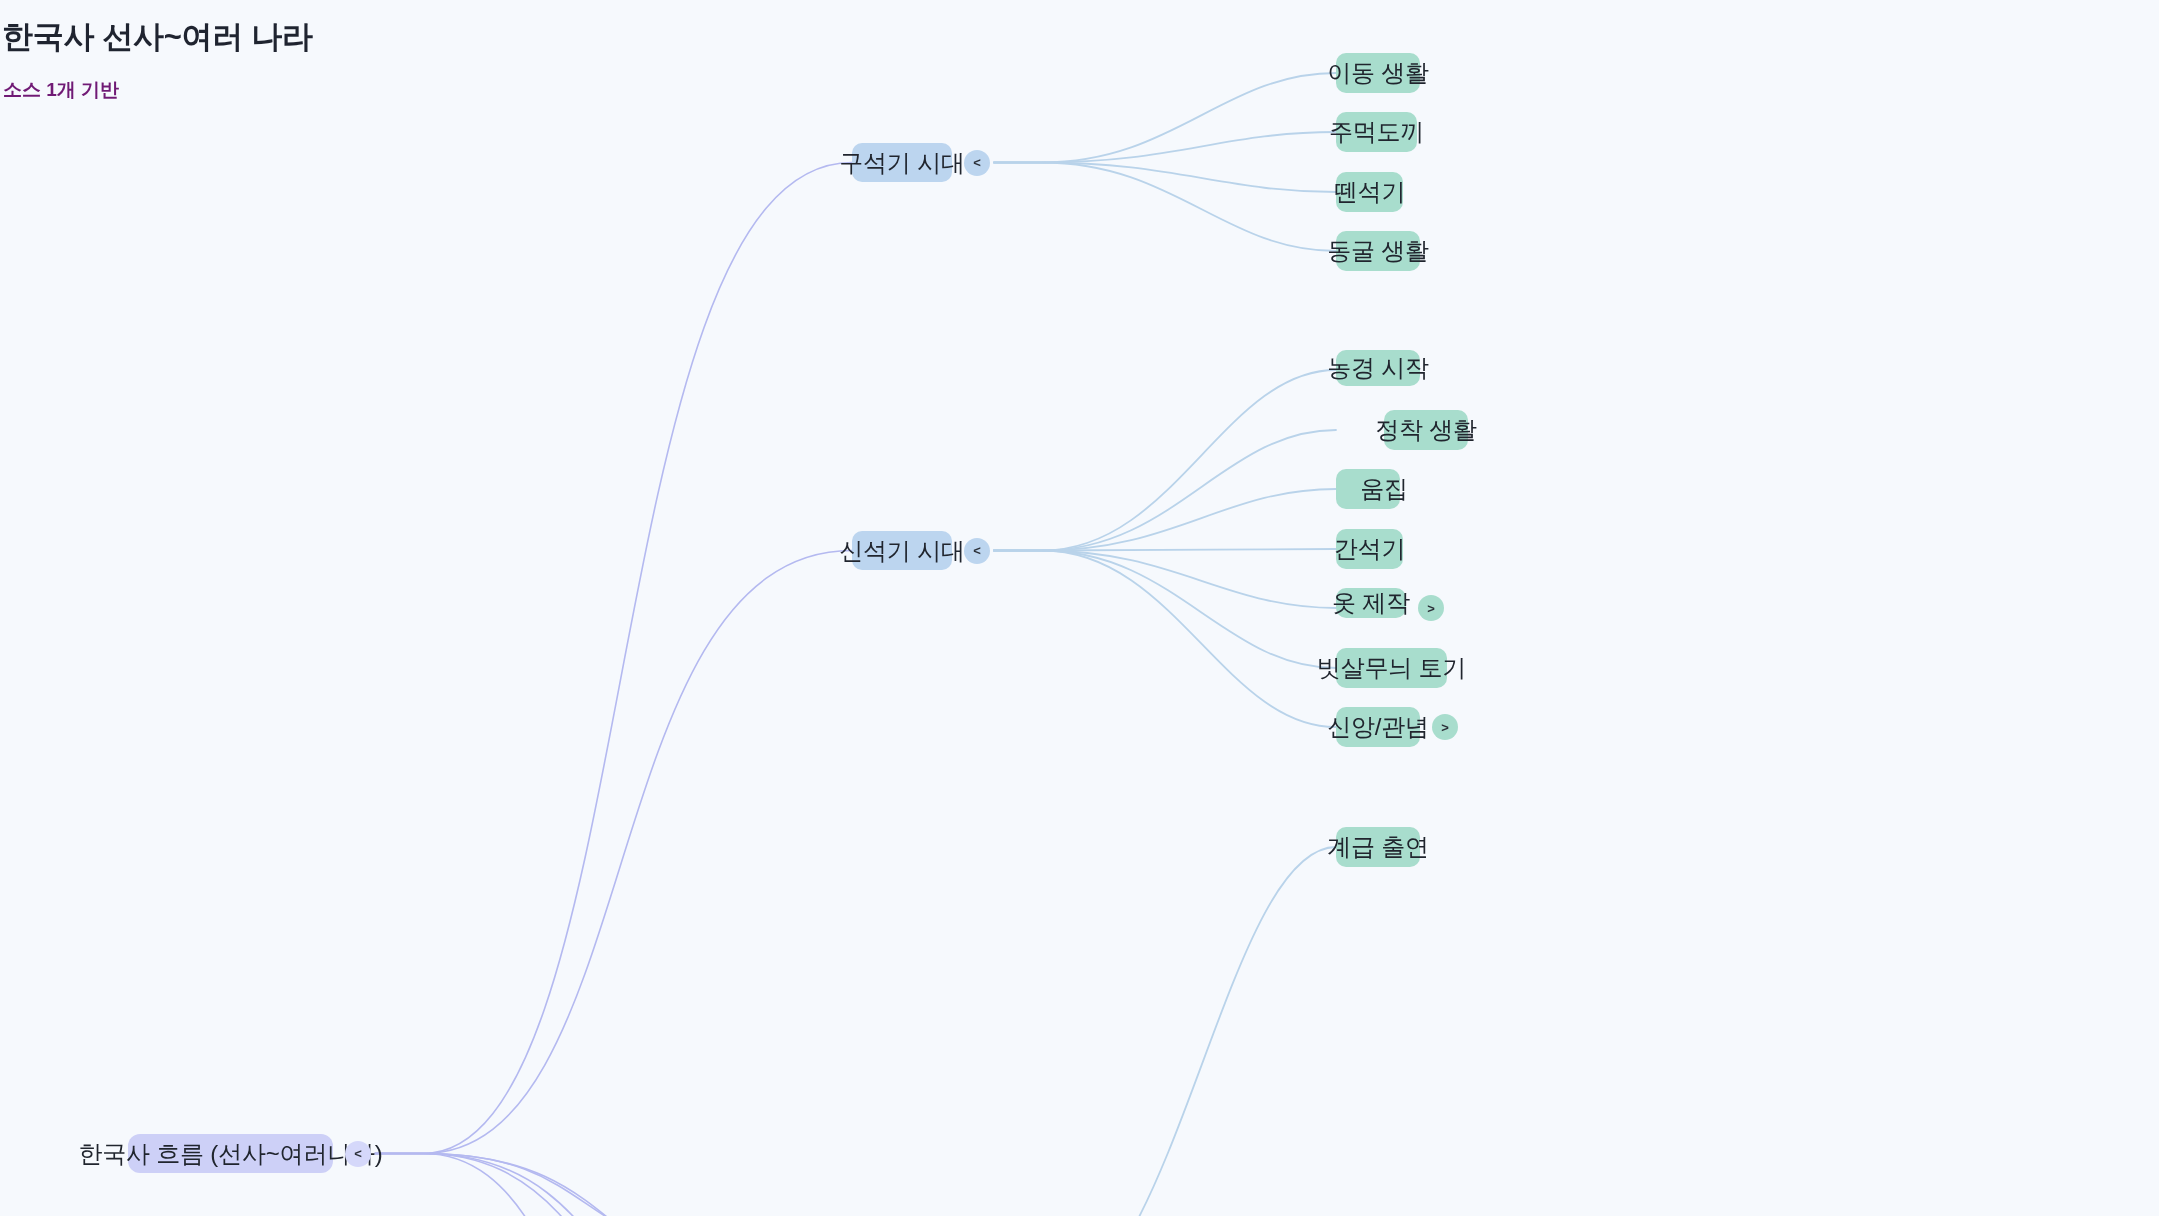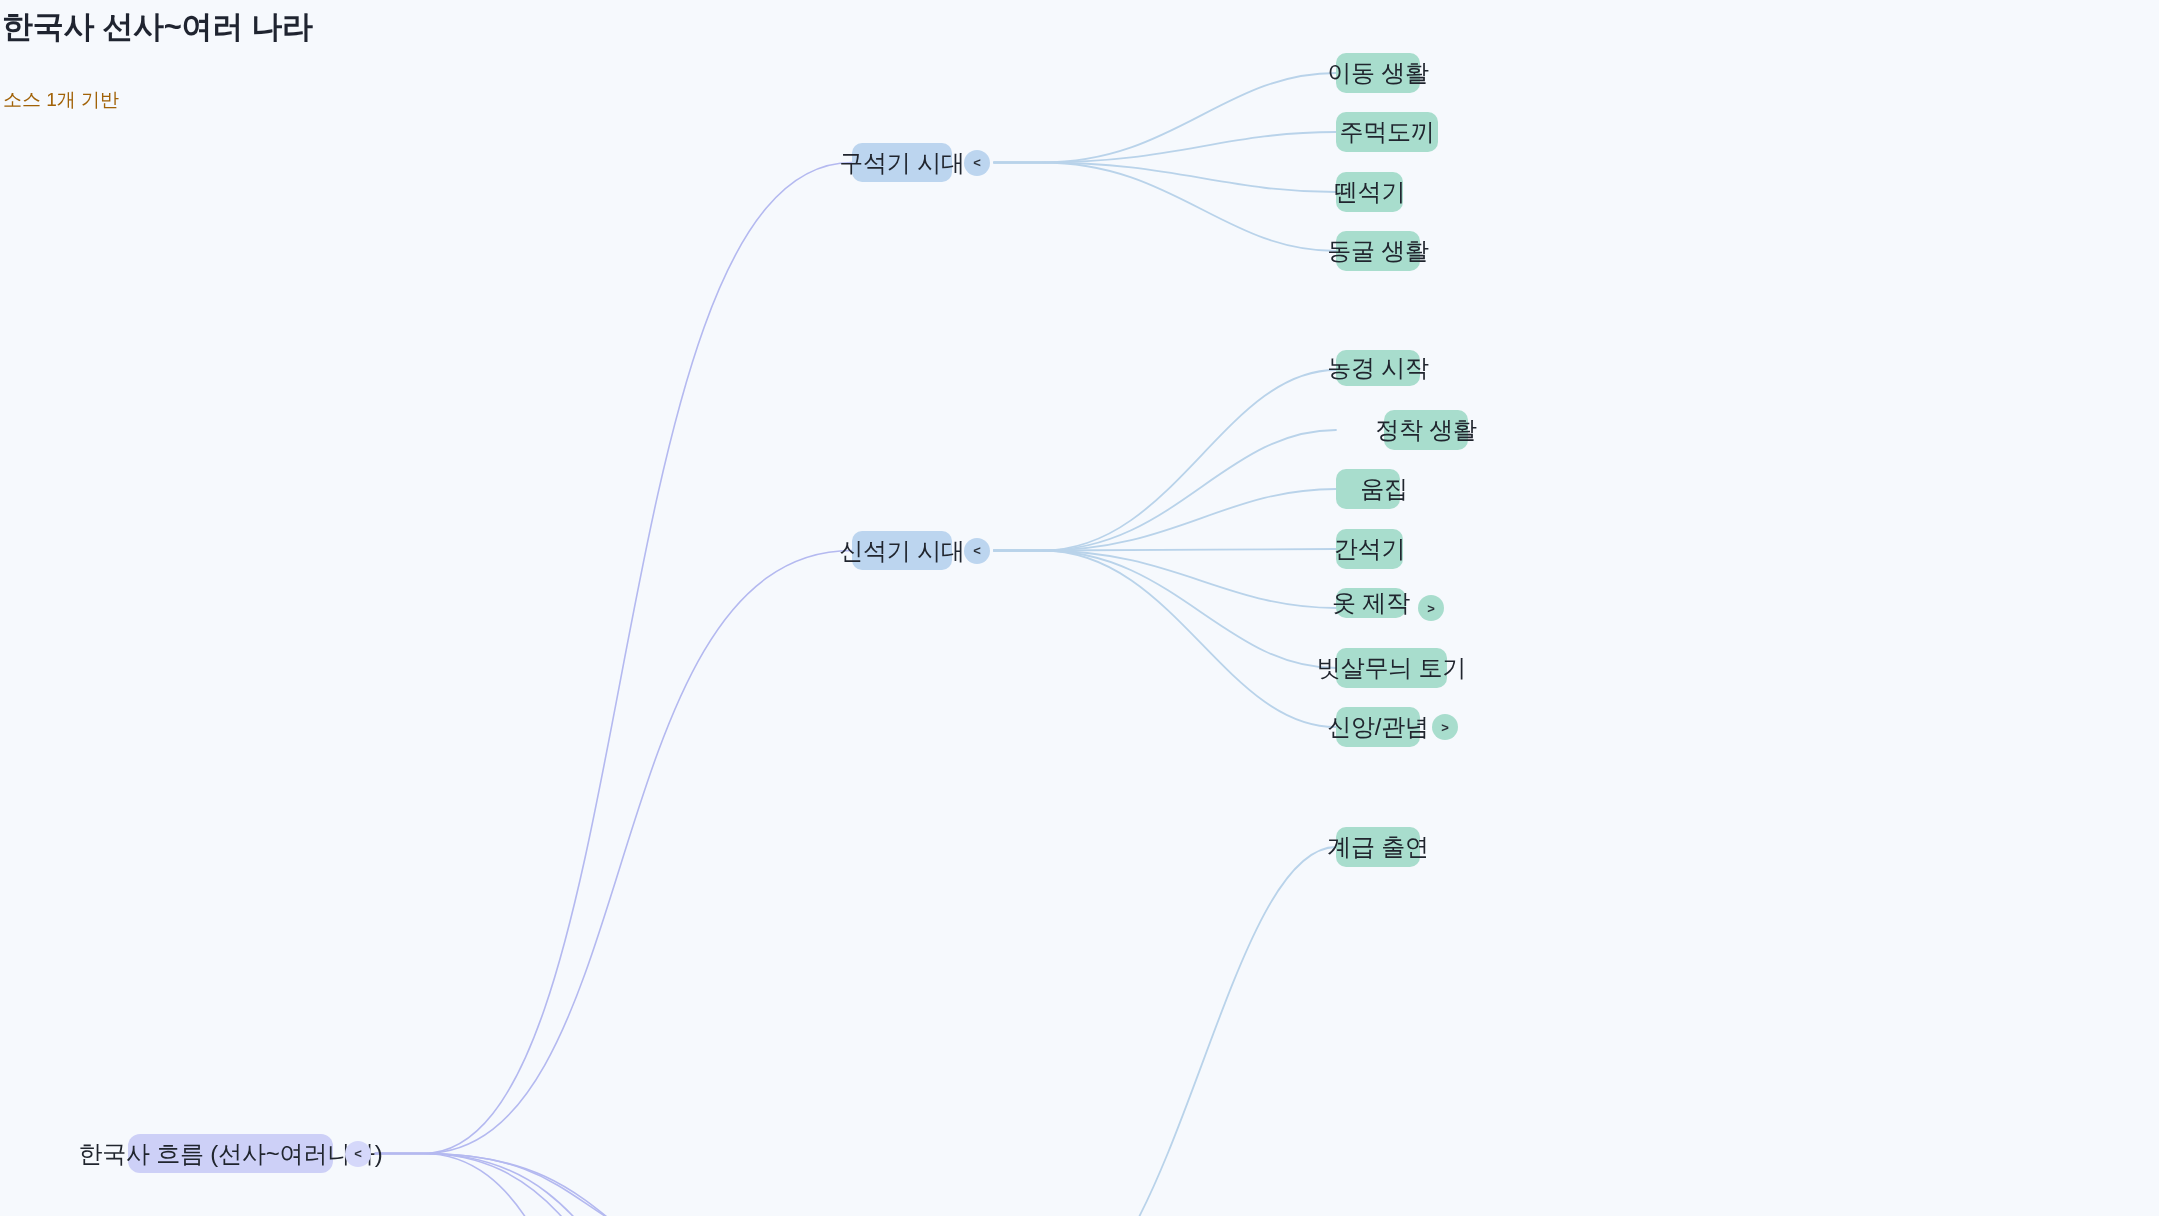--- a/index.html
+++ b/index.html
@@ -26,34 +26,34 @@
   .header {
     position: absolute;
     left: 0px;
     top: 0px;
     z-index: 30;
     pointer-events: none;
   }
   .page-title {
     position: absolute;
     left: 2px;
-    top: 6px;
+    top: 16px;
     font-size: 31px;
     font-weight: 600;
     color: #1f2430;
     letter-spacing: -0.3px;
     white-space: nowrap;
   }
   .page-subtitle {
     position: absolute;
     left: 3px;
-    top: 87px;
+    top: 77px;
     font-size: 19px;
-    font-weight: 400;
-    color: #a16207;
+    font-weight: 700;
+    color: #701a75;
     white-space: nowrap;
   }
   
   #edges {
     position: absolute;
     left: 0;
     top: 0;
     width: 2159px;
     height: 1216px;
     z-index: 1;
@@ -144,21 +144,21 @@
       <div class="node root" style="left: 128px; top: 1134px; width: 205px; height: 39px;">
         <span>한국사 흐름 (선사~여러나라)</span>
       </div>
       <div class="toggle blue-toggle" style="left: 964px; top: 149.5px;">&lt;</div>
       <div class="node level1" style="left: 852px; top: 143px; width: 100px; height: 39px;">
         <span>구석기 시대</span>
       </div>
       <div class="node leaf" style="left: 1336px; top: 53px; width: 84px; height: 40px;">
         <span>이동 생활</span>
       </div>
-      <div class="node leaf" style="left: 1336px; top: 112px; width: 102px; height: 40px;">
+      <div class="node leaf" style="left: 1336px; top: 112px; width: 81px; height: 40px;">
         <span>주먹도끼</span>
       </div>
       <div class="node leaf" style="left: 1336px; top: 172px; width: 67px; height: 40px;">
         <span>뗀석기</span>
       </div>
       <div class="node leaf" style="left: 1336px; top: 231px; width: 84px; height: 40px;">
         <span>동굴 생활</span>
       </div>
       <div class="toggle blue-toggle" style="left: 964px; top: 537.5px;">&lt;</div>
       <div class="node level1" style="left: 852px; top: 531px; width: 100px; height: 39px;">

